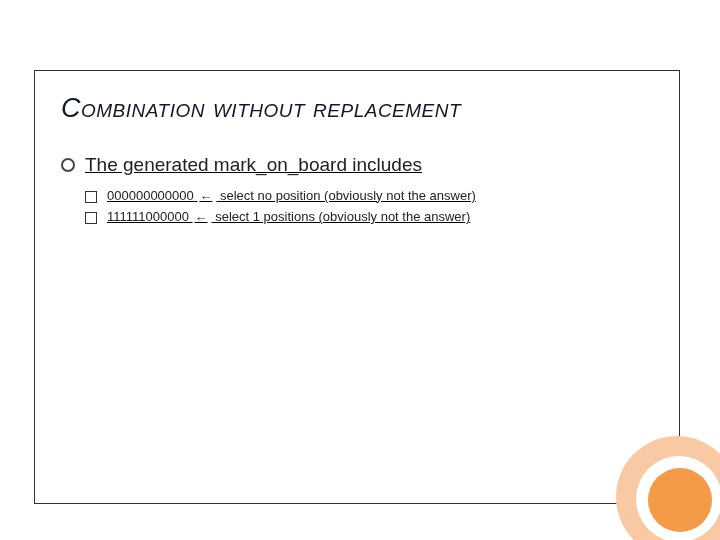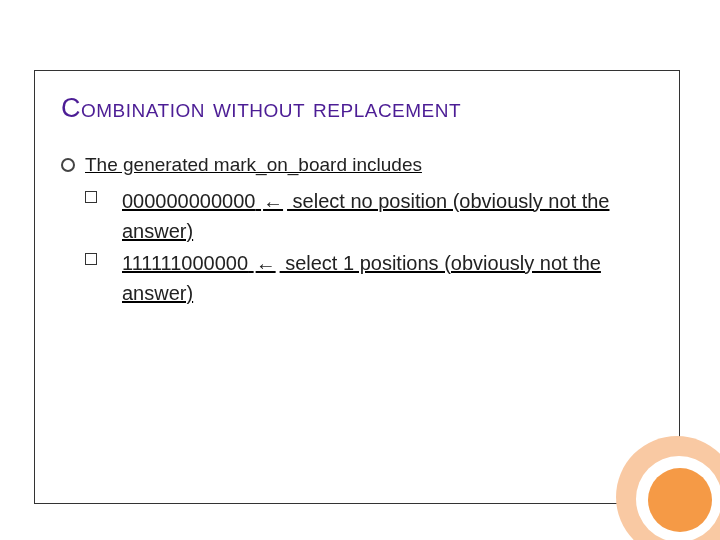--- a/index.html
+++ b/index.html
@@ -18,25 +18,26 @@
     position: absolute;
     top: 70px;
     left: 34px;
     right: 40px;
     bottom: 36px;
     border: 1px solid #333;
     padding: 22px 26px 20px 26px;
   }
   .title {
     font-size: 27px;
-    color: #4c1d95;
+    color: #0f172a;
     letter-spacing: 0.5px;
     font-weight: 400;
     margin-bottom: 28px;
     font-variant: small-caps;
+    font-style: italic;
   }
   .bullets { list-style: none; text-decoration: underline; }
   .bullets > li {
     position: relative;
     padding-left: 24px;
     font-size: 19px;
     color: #222;
     margin-bottom: 10px;
     line-height: 1.35;
   }
@@ -50,22 +51,22 @@
     border: 2px solid #444;
     border-radius: 50%;
     background: #fff;
   }
   .sub {
     list-style: none;
     margin: 8px 0 16px 0;
   }
   .sub > li {
     position: relative;
-    padding-left: 37px;
-    font-size: 20px;
+    padding-left: 22px;
+    font-size: 13px;
     color: #222;
     line-height: 1.5;
     margin-bottom: 2px;
   }
   .sub > li::before {
     content: "";
     position: absolute;
     left: 0;
     top: 5px;
     width: 10px;

